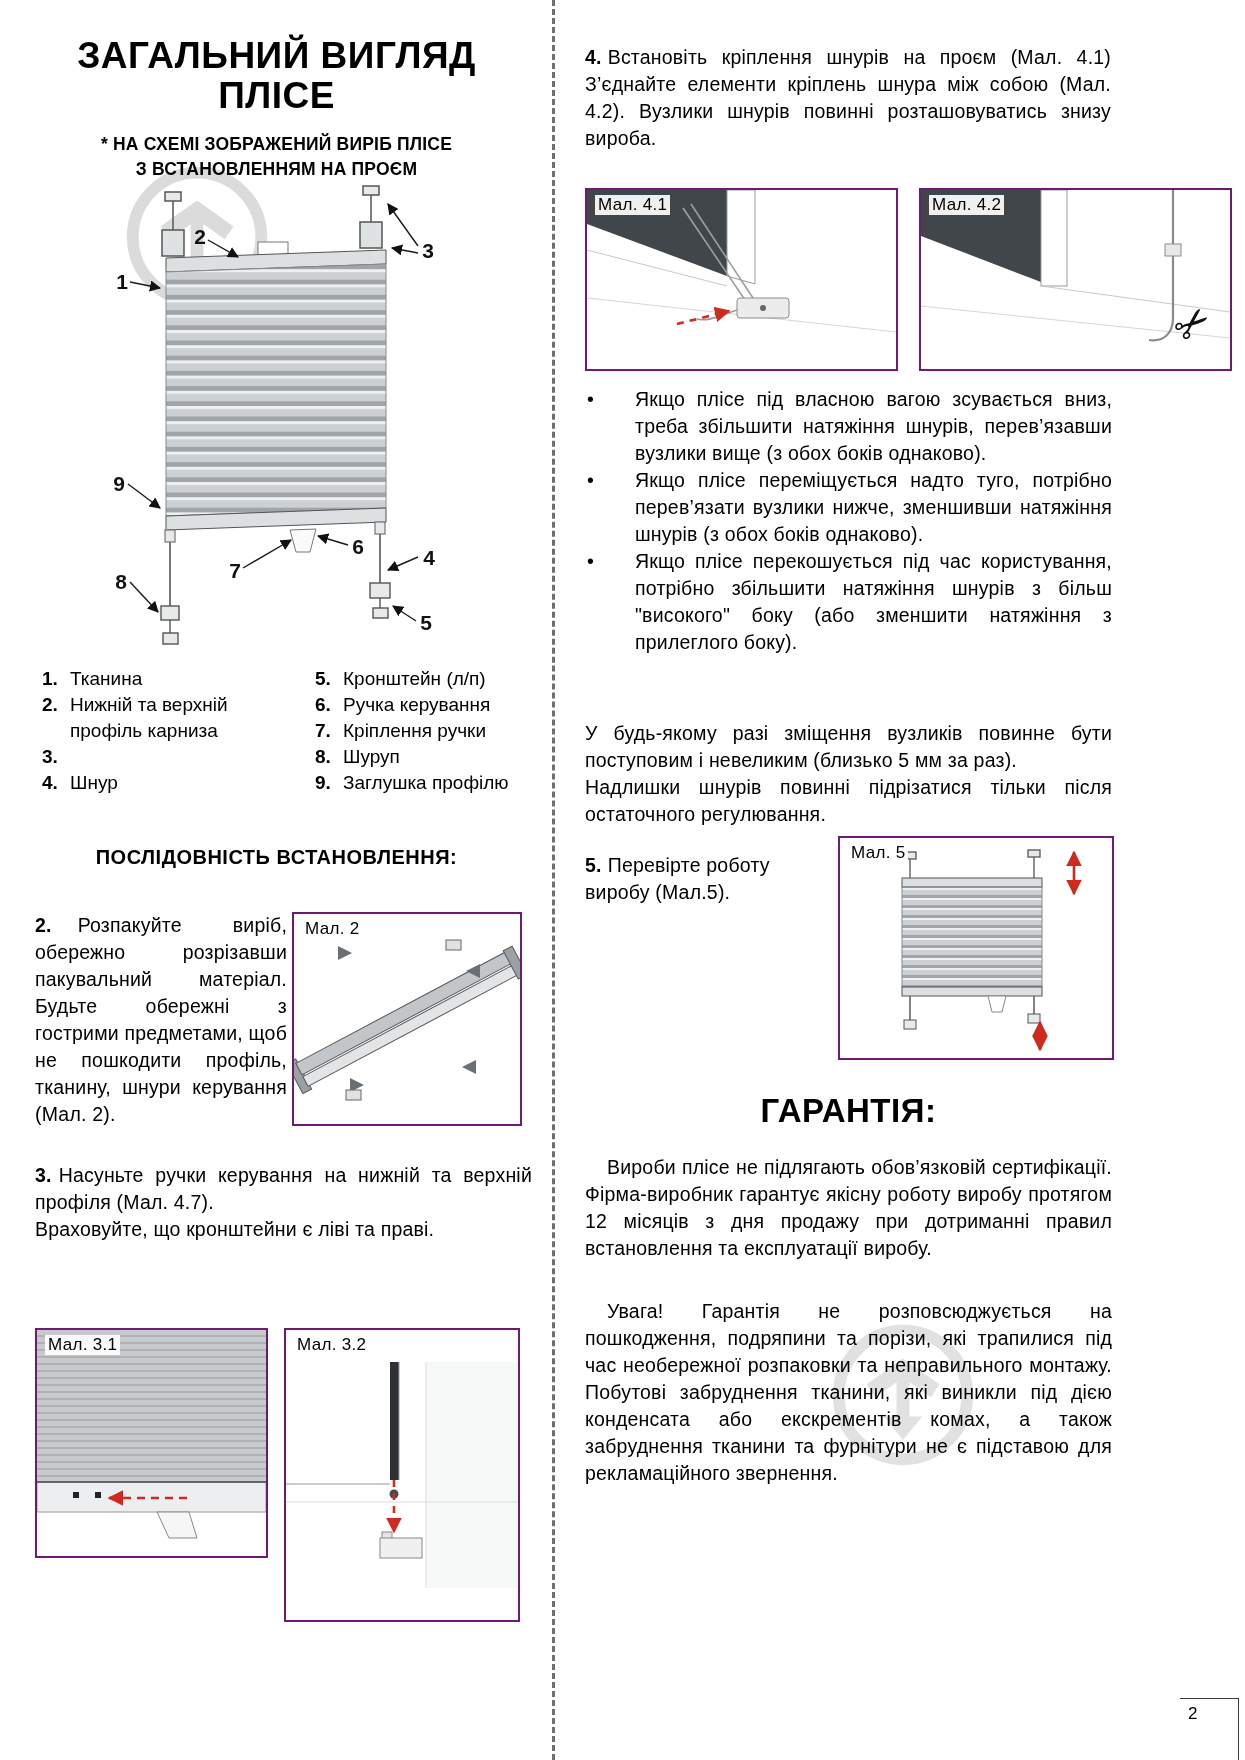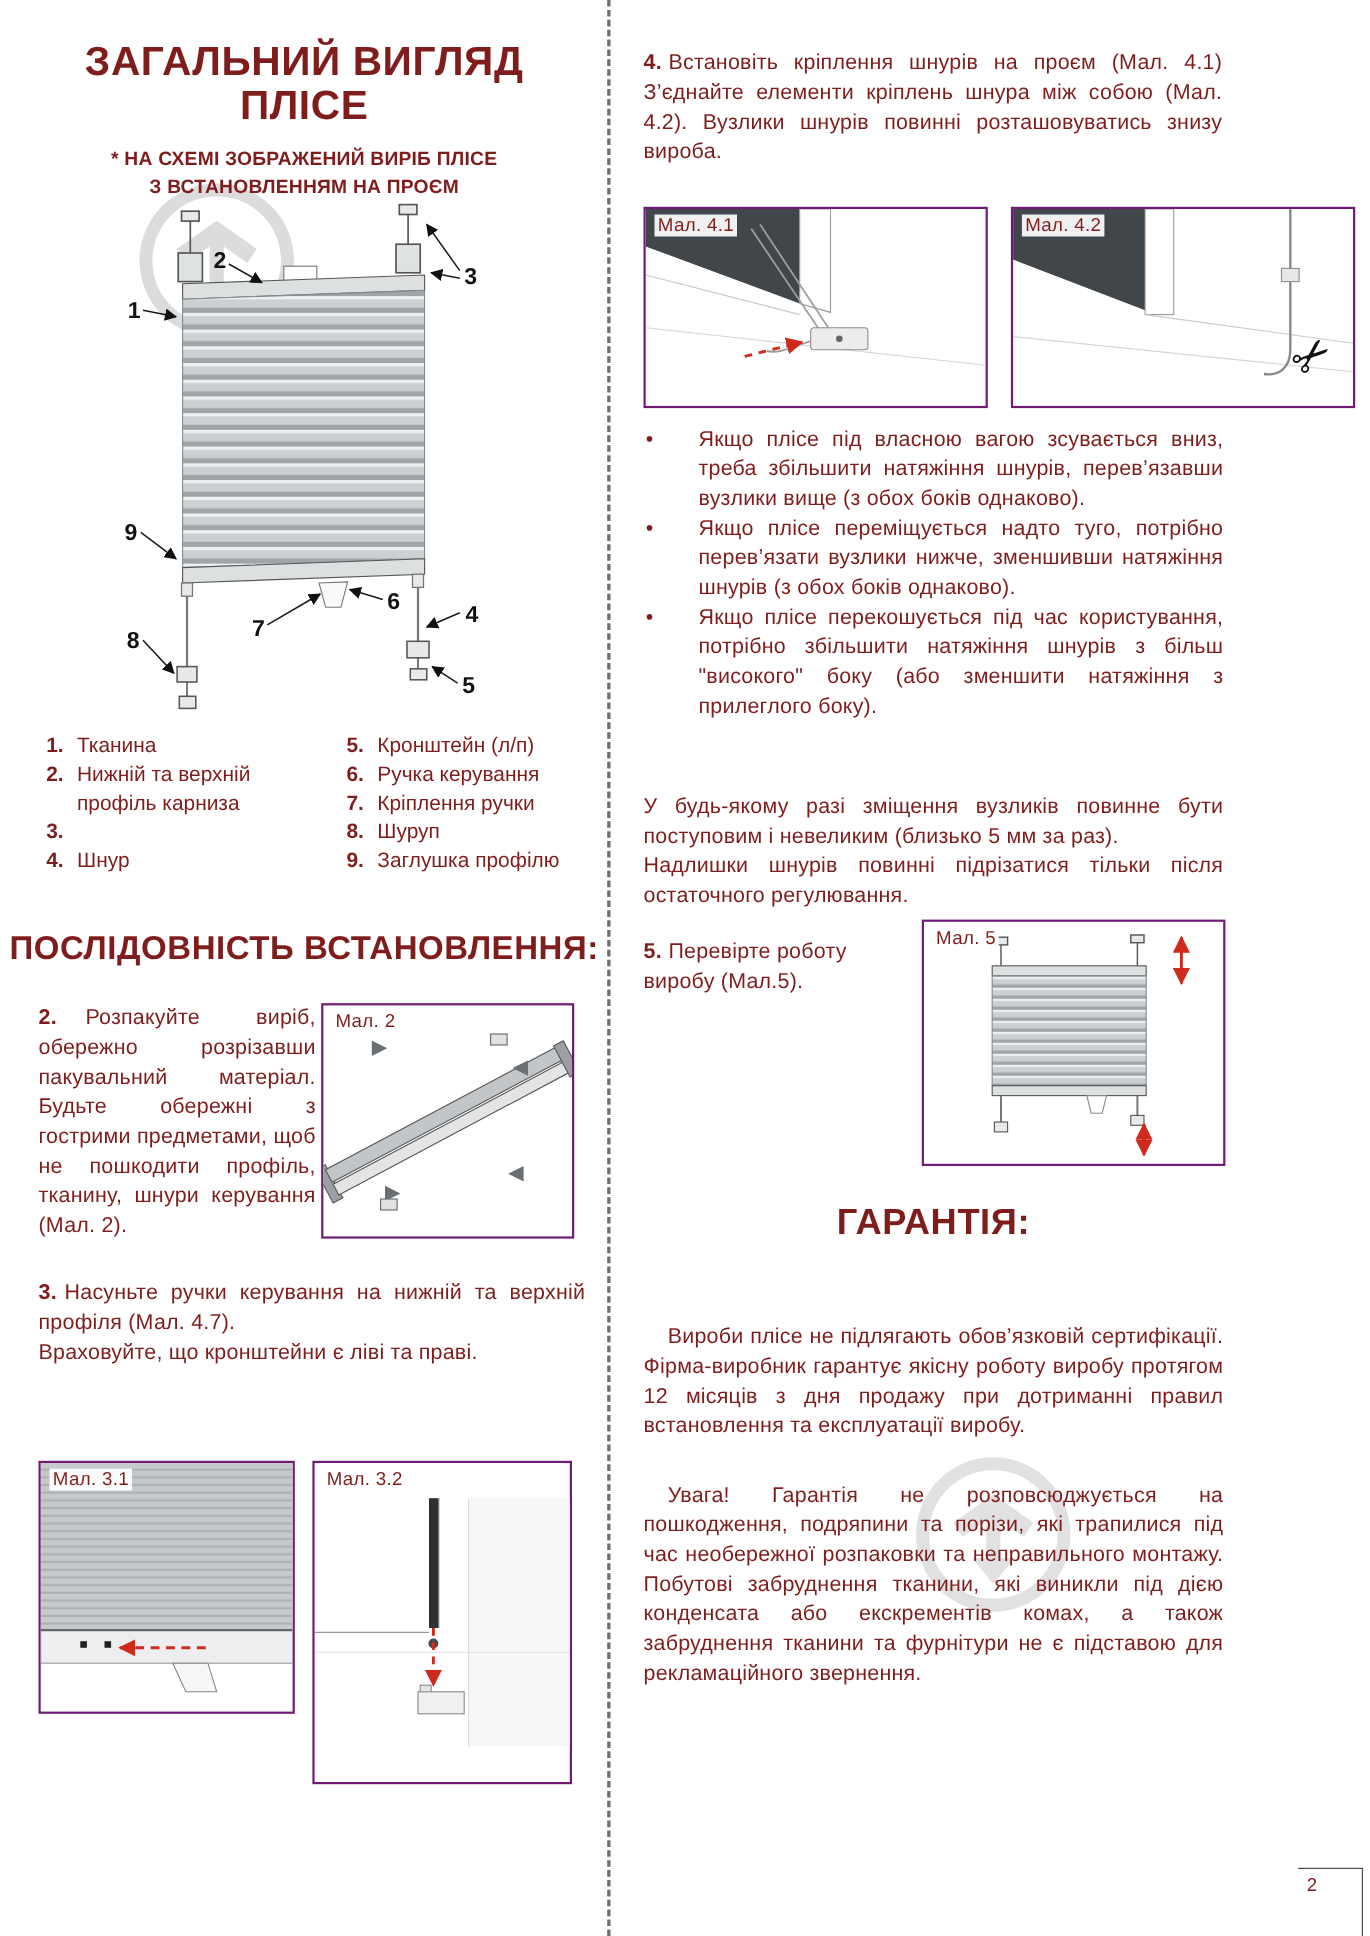--- a/index.html
+++ b/index.html
@@ -1,19 +1,19 @@
 <!DOCTYPE html>
 <html lang="uk"><head>
 <meta charset="utf-8">
 <style>
   * { margin:0; padding:0; box-sizing:border-box; }
   html,body { background:#ffffff; }
   .page {
     position:relative; width:1245px; height:1760px; background:#fff;
-    font-family:"Liberation Sans", sans-serif; color:#7f1d1d; overflow:hidden;
+    font-family:"Liberation Sans", sans-serif; color:#000000; overflow:hidden;
   }
   .abs { position:absolute; }
   .z1 { z-index:1; }
   .txt { font-size:19.5px; line-height:27px; letter-spacing:0.2px; }
   .jt { text-align:justify; }
   .jt-last { text-align:justify; text-align-last:justify; }
   .stepnum { font-weight:bold; }
   .gap-after { margin-right:26px; }
   .title-line { font-size:37px; font-weight:bold; line-height:1.08; letter-spacing:0.5px; text-align:center; }
   .subtitle { font-size:17.5px; font-weight:bold; line-height:1.4; text-align:center; letter-spacing:0.2px; }
@@ -24,21 +24,21 @@
               background:rgba(255,255,255,0.92); padding:0 3px; z-index:2; }
   .callout { font:bold 21px "Liberation Sans", sans-serif; text-anchor:middle; fill:#111; }
   .divider { position:absolute; left:552px; top:0; height:100%; width:0; border-left:3px dashed #6e6e6e; }
   .wm { position:absolute; z-index:0; pointer-events:none; }
   .legend-item { display:flex; font-size:19px; line-height:26px; }
   .legend-num { width:28px; font-weight:bold; flex:0 0 auto; }
   .legend-text { flex:1; }
   .bullet { display:flex; }
   .bullet-dot { width:50px; flex:0 0 auto; padding-left:2px; }
   .bullet-text { flex:1; text-align:justify; }
-  .indent { text-indent:22px;margin-top:48px; }
+  .indent { text-indent:22px; }
   .corner { position:absolute; left:1180px; top:1698px; width:59px; height:62px;
             border-top:1.5px solid #3a3a3a; border-right:1.5px solid #3a3a3a; z-index:2; }
   .pagenum { position:absolute; left:1188px; top:1704px; font-size:17px; z-index:3; }
 </style>
 </head>
 <body>
 
 <div class="page">
 
   <svg aria-hidden="true" style="position:absolute;width:0;height:0">
@@ -188,21 +188,21 @@
     <div class="legend-item">
       <span class="legend-num">8.</span>
       <span class="legend-text">Шуруп</span>
     </div>
     <div class="legend-item">
       <span class="legend-num">9.</span>
       <span class="legend-text">Заглушка профілю</span>
     </div>
   </div>
 
-  <div class="abs z1 big-heading" style="left:0;top:846px;width:553px;font-size:30px">ПОСЛІДОВНІСТЬ ВСТАНОВЛЕННЯ:</div>
+  <div class="abs z1 big-heading" style="left:0;top:846px;width:553px;font-size:20px">ПОСЛІДОВНІСТЬ ВСТАНОВЛЕННЯ:</div>
 
   <p class="abs z1 txt jt" style="left:35px;top:912px;width:252px">
     <span class="stepnum gap-after">2.</span><span>Розпакуйте виріб, обережно розрізавши пакувальний матеріал. Будьте обережні з гострими предметами, щоб не пошкодити профіль, тканину, шнури керування (Мал. 2).</span>
   </p>
 
   <figure class="figure" style="left:292px;top:912px;width:230px;height:214px">
     <div class="figlabel">Мал. 2</div>
     <svg viewBox="0 0 226 210">
       <g transform="rotate(-28 113 105)">
         <rect x="-14" y="88" width="10" height="34" fill="#9aa0a4" stroke="#555"></rect>

